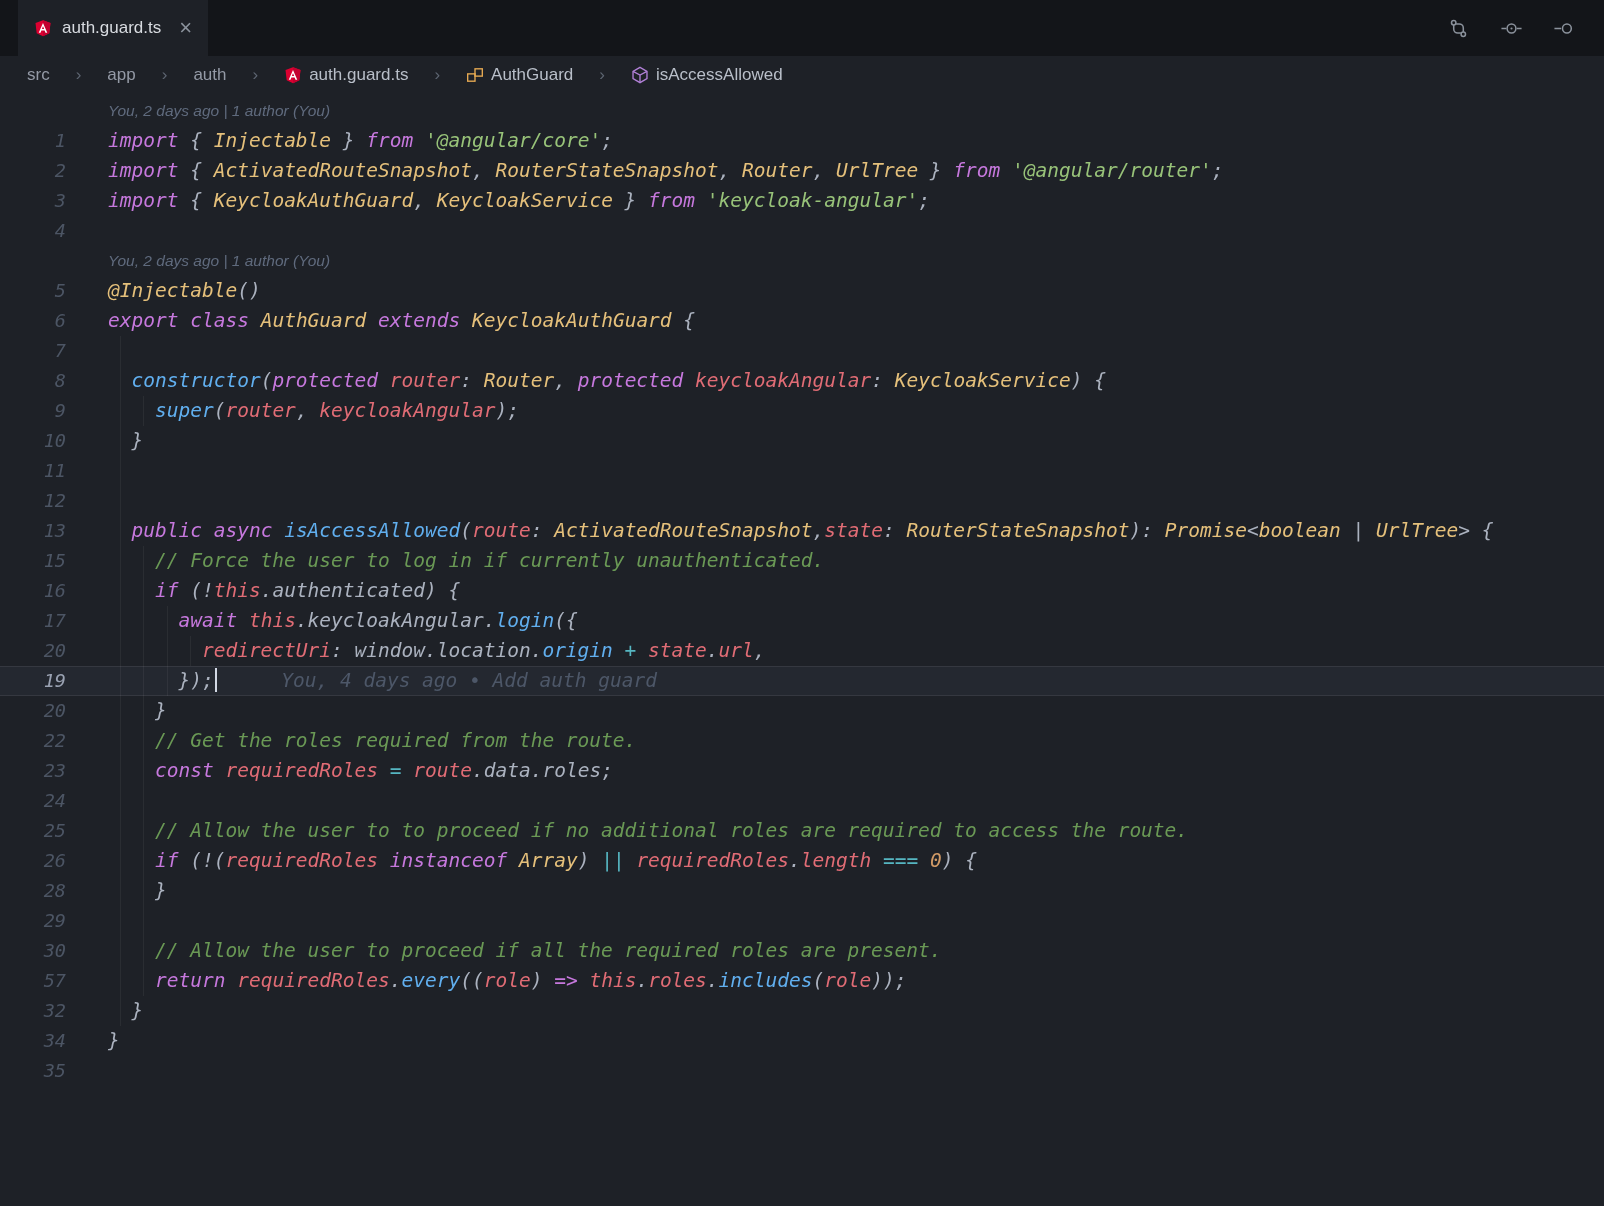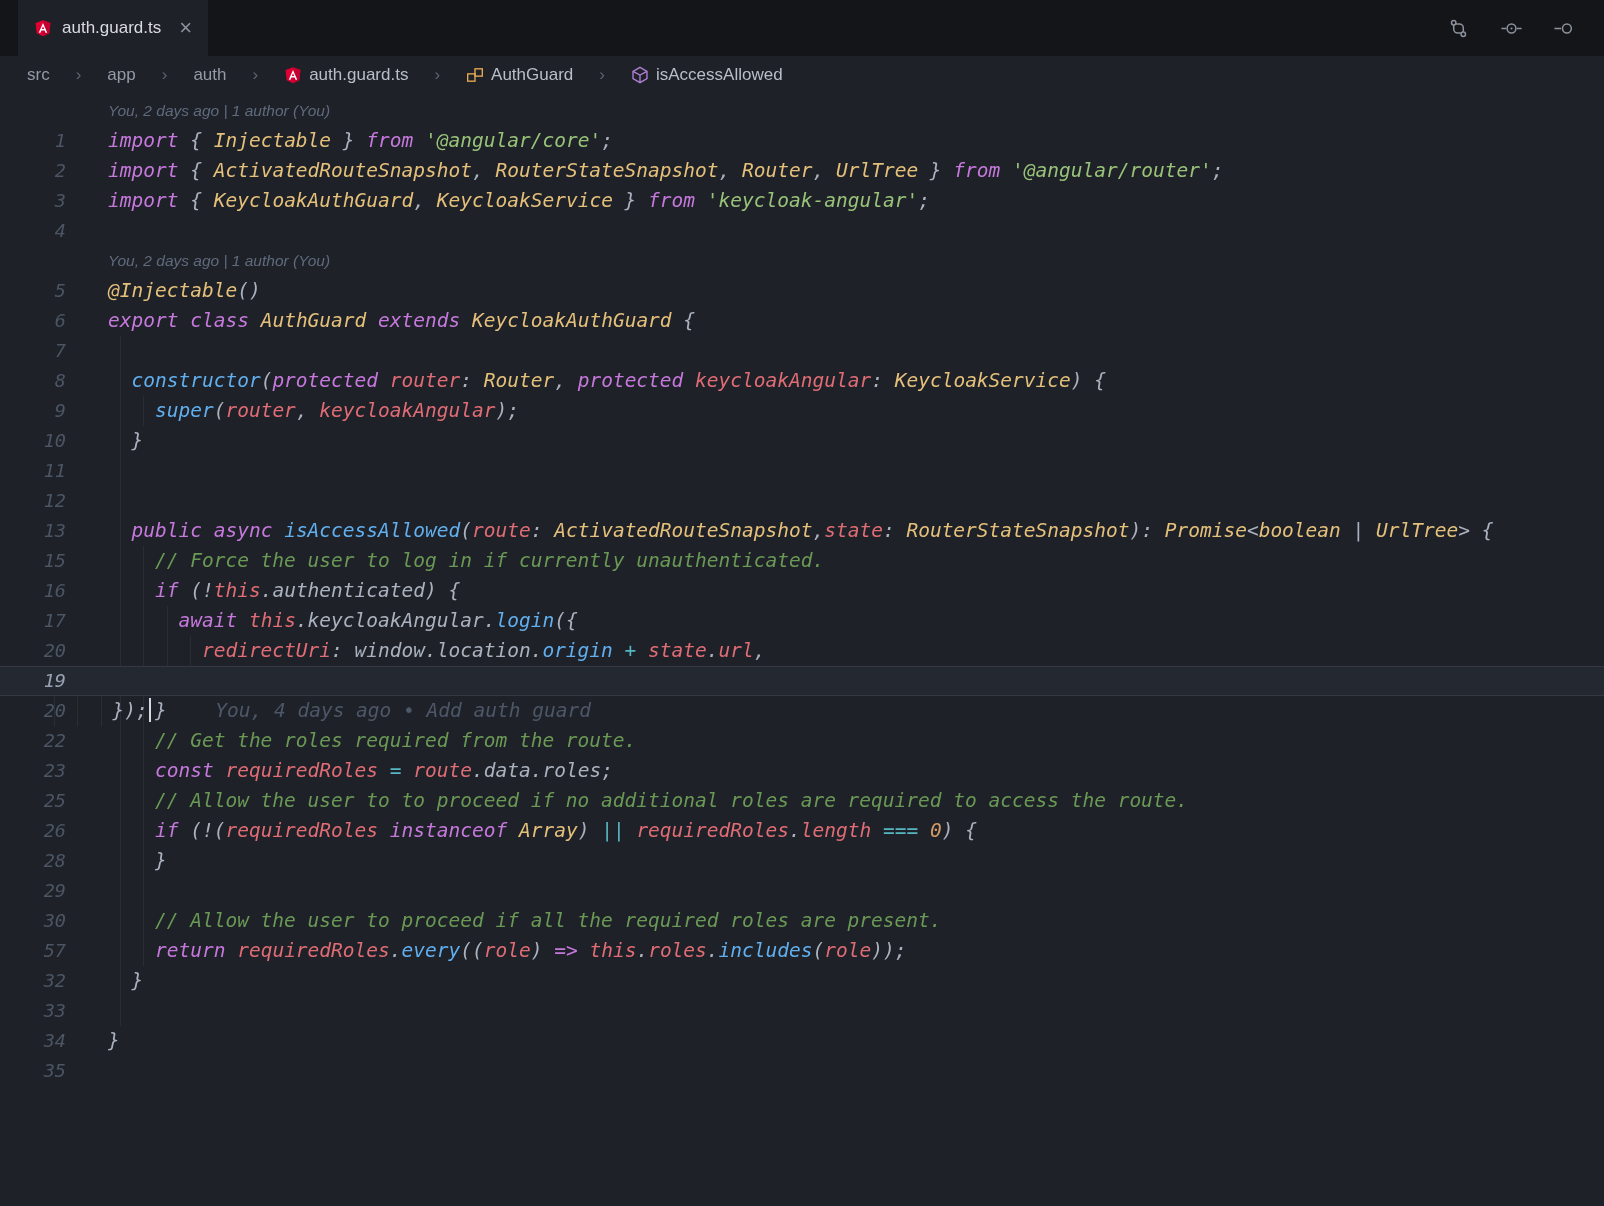--- a/index.html
+++ b/index.html
@@ -89,21 +89,20 @@
   }
   .guide {
     position: absolute;
     top: 0; bottom: 0;
     width: 1px;
     background: rgba(255,255,255,0.055);
   }
   .row.current {
     background: rgba(150,170,210,0.05);
     box-shadow: inset 0 1px 0 rgba(255,255,255,0.08), inset 0 -1px 0 rgba(255,255,255,0.08);
-    flex-direction: column;
   }
   .row.current .gutter { color: var(--lineno_active, #9aa2b2); }
   .cursor {
     display: inline-block;
     width: 2px;
     height: 24px;
     background: #d2d8e4;
     vertical-align: text-bottom;
     margin-left: 1px;
   }
@@ -292,20 +291,24 @@
       </div>
       <div class="row codeline">
         <div class="gutter">22</div>
         <div class="code"><span class="guide" style="left: 1ch;"></span><span class="guide" style="left: 3ch;"></span><span class="tk-c">    // Get the roles required from the route.</span></div>
       </div>
       <div class="row codeline">
         <div class="gutter">23</div>
         <div class="code"><span class="guide" style="left: 1ch;"></span><span class="guide" style="left: 3ch;"></span><span class="tk-d">    </span><span class="tk-k">const</span><span class="tk-d"> </span><span class="tk-v">requiredRoles</span><span class="tk-d"> </span><span class="tk-o">=</span><span class="tk-d"> </span><span class="tk-v">route</span><span class="tk-d">.data.roles;</span></div>
       </div>
       <div class="row codeline">
+        <div class="gutter">24</div>
+        <div class="code"><span class="guide" style="left: 1ch;"></span><span class="guide" style="left: 3ch;"></span></div>
+      </div>
+      <div class="row codeline">
         <div class="gutter">25</div>
         <div class="code"><span class="guide" style="left: 1ch;"></span><span class="guide" style="left: 3ch;"></span><span class="tk-c">    // Allow the user to to proceed if no additional roles are required to access the route.</span></div>
       </div>
       <div class="row codeline">
         <div class="gutter">26</div>
         <div class="code"><span class="guide" style="left: 1ch;"></span><span class="guide" style="left: 3ch;"></span><span class="tk-d">    </span><span class="tk-k">if</span><span class="tk-d"> (!(</span><span class="tk-v">requiredRoles</span><span class="tk-d"> </span><span class="tk-k">instanceof</span><span class="tk-d"> </span><span class="tk-t">Array</span><span class="tk-d">) </span><span class="tk-o">||</span><span class="tk-d"> </span><span class="tk-v">requiredRoles</span><span class="tk-d">.</span><span class="tk-v">length</span><span class="tk-d"> </span><span class="tk-o">===</span><span class="tk-d"> </span><span class="tk-n">0</span><span class="tk-d">) {</span></div>
       </div>
       <div class="row codeline">
         <div class="gutter">28</div>
         <div class="code"><span class="guide" style="left: 1ch;"></span><span class="guide" style="left: 3ch;"></span><span class="tk-d">    }</span></div>
@@ -320,24 +323,20 @@
       </div>
       <div class="row codeline">
         <div class="gutter">57</div>
         <div class="code"><span class="guide" style="left: 1ch;"></span><span class="guide" style="left: 3ch;"></span><span class="tk-d">    </span><span class="tk-k">return</span><span class="tk-d"> </span><span class="tk-v">requiredRoles</span><span class="tk-d">.</span><span class="tk-f">every</span><span class="tk-d">((</span><span class="tk-v">role</span><span class="tk-d">) </span><span class="tk-k">=&gt;</span><span class="tk-d"> </span><span class="tk-v">this</span><span class="tk-d">.</span><span class="tk-v">roles</span><span class="tk-d">.</span><span class="tk-f">includes</span><span class="tk-d">(</span><span class="tk-v">role</span><span class="tk-d">));</span></div>
       </div>
       <div class="row codeline">
         <div class="gutter">32</div>
         <div class="code"><span class="guide" style="left: 1ch;"></span><span class="tk-d">  }</span></div>
       </div>
       <div class="row codeline">
-        <div class="gutter">33</div>
-        <div class="code"><span class="guide" style="left: 1ch;"></span></div>
-      </div>
-      <div class="row codeline">
         <div class="gutter">34</div>
         <div class="code"><span class="tk-d">}</span></div>
       </div>
       <div class="row codeline">
         <div class="gutter">35</div>
         <div class="code"></div>
       </div>
     </div>
 </div>
 

